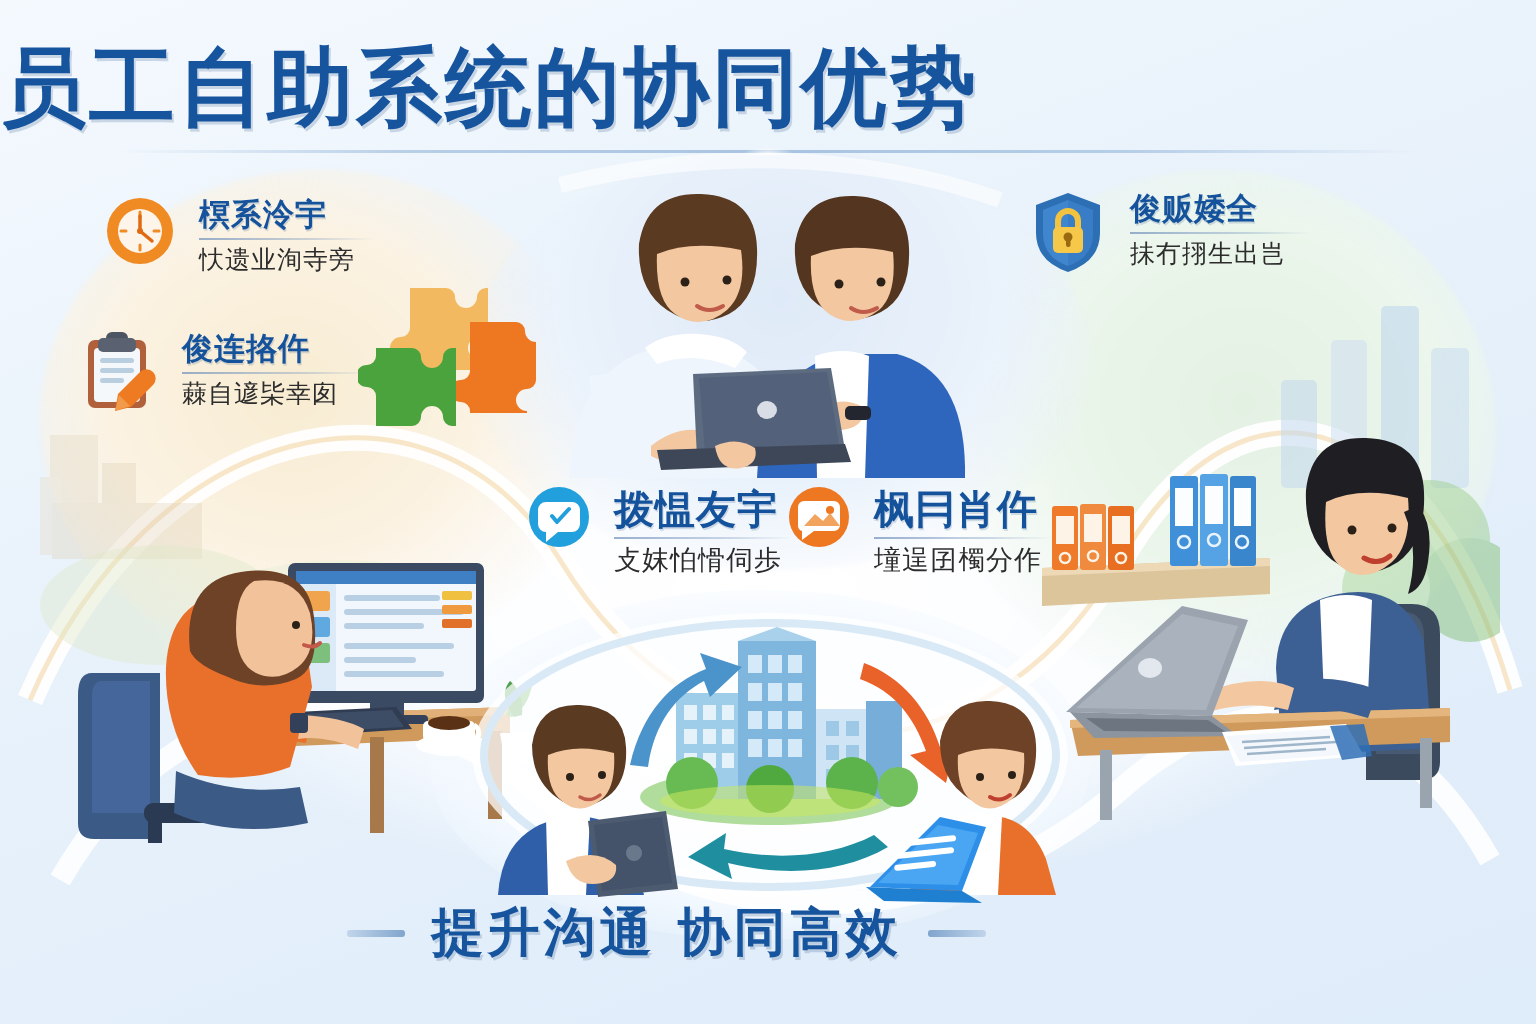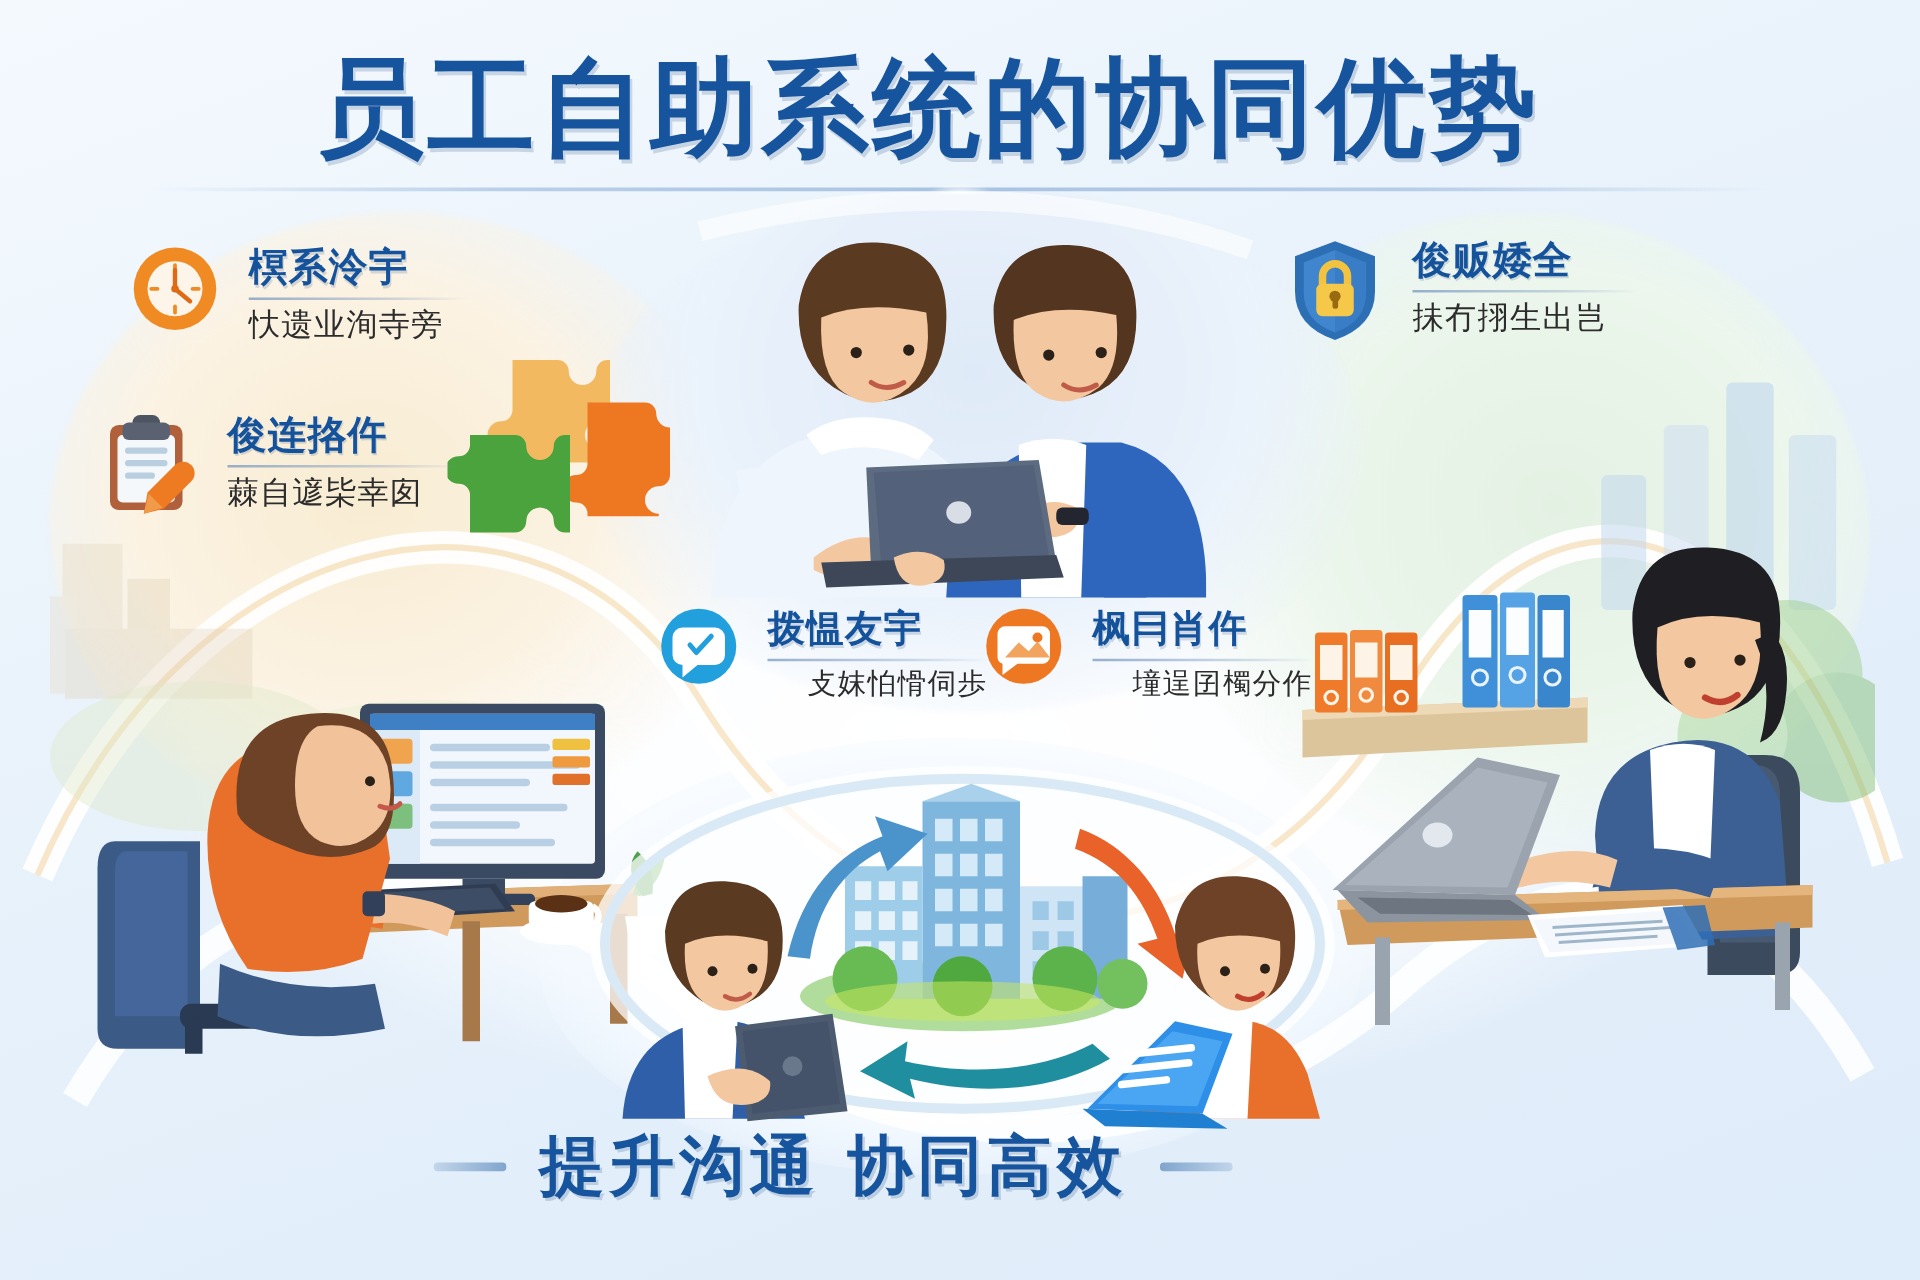--- a/index.html
+++ b/index.html
@@ -25,21 +25,21 @@
     background:radial-gradient(ellipse at 50% 35%, #dfeaf8 0%, #eaf2fb 50%, rgba(234,242,251,0) 78%);
     border-radius:50%;filter:blur(2px);}
   .zone-center{left:430px;top:590px;width:660px;height:350px;
     background:radial-gradient(ellipse at 50% 50%, #ffffff 0%, #f3f9ff 55%, rgba(243,249,255,0) 80%);
     border-radius:50%;}
 
   
   .ribbon{position:absolute;left:0;top:0;width:1536px;height:1024px;pointer-events:none;}
 
   
-  .title-wrap{position:absolute;left:0;top:44px;width:1232px;text-align:right;}
+  .title-wrap{position:absolute;left:0;top:44px;width:1232px;text-align:left;}
   .title{
     font-size:86px;font-weight:bold;letter-spacing:3px;color:#17549e;
     font-family:"DejaVu Sans","Liberation Sans",sans-serif;
     text-shadow:2px 3px 0 rgba(14,60,115,.18);
     line-height:1;
   }
   .title-rule{position:absolute;left:120px;top:150px;width:1296px;height:3px;
     background:linear-gradient(90deg,rgba(140,175,215,0) 0%,rgba(140,175,215,.55) 22%,rgba(140,175,215,.7) 50%,rgba(140,175,215,.55) 78%,rgba(140,175,215,0) 100%);}
   .title-rule:after{content:"";position:absolute;left:calc(50% - 26px);top:-4px;width:52px;height:9px;
     background:radial-gradient(ellipse at 50% 100%, rgba(255,255,255,.95) 0%, rgba(255,255,255,0) 70%);}
@@ -63,22 +63,22 @@
   .f-clip{left:82px;top:330px;}
   .f-clip .feat-divider{width:190px;}
   .f-shield{left:1030px;top:190px;}
   .f-shield .feat-divider{width:180px;}
   .f-hands{left:972px;top:312px;}
   .f-hands .feat-divider{width:175px;}
   .f-chat{left:528px;top:486px;}
   .f-chat .feat-divider{width:178px;}
   .f-share{left:788px;top:486px;}
   .f-share .feat-divider{width:178px;}
-  .f-chat .feat-title,.f-share .feat-title{font-size:30px;margin-top:12px;}
-  .f-chat .feat-sub,.f-share .feat-sub{font-size:23px;margin-left:32px;}
+  .f-chat .feat-title,.f-share .feat-title{font-size:40px;margin-top:12px;}
+  .f-chat .feat-sub,.f-share .feat-sub{font-size:27px;}
 
   
   .caption{position:absolute;left:0;top:898px;width:1333px;display:flex;
     align-items:center;justify-content:center;gap:26px;}
   .cap-dash{width:58px;height:7px;border-radius:3px;
     background:linear-gradient(90deg,rgba(96,140,190,.25),rgba(96,140,190,.75));}
   .cap-dash.right{background:linear-gradient(90deg,rgba(96,140,190,.75),rgba(96,140,190,.25));}
   .cap-text{font-size:52px;font-weight:bold;color:#16549e;letter-spacing:4px;
     font-family:"DejaVu Sans","Liberation Sans",sans-serif;
     text-shadow:2px 3px 0 rgba(12,55,110,.18);}

